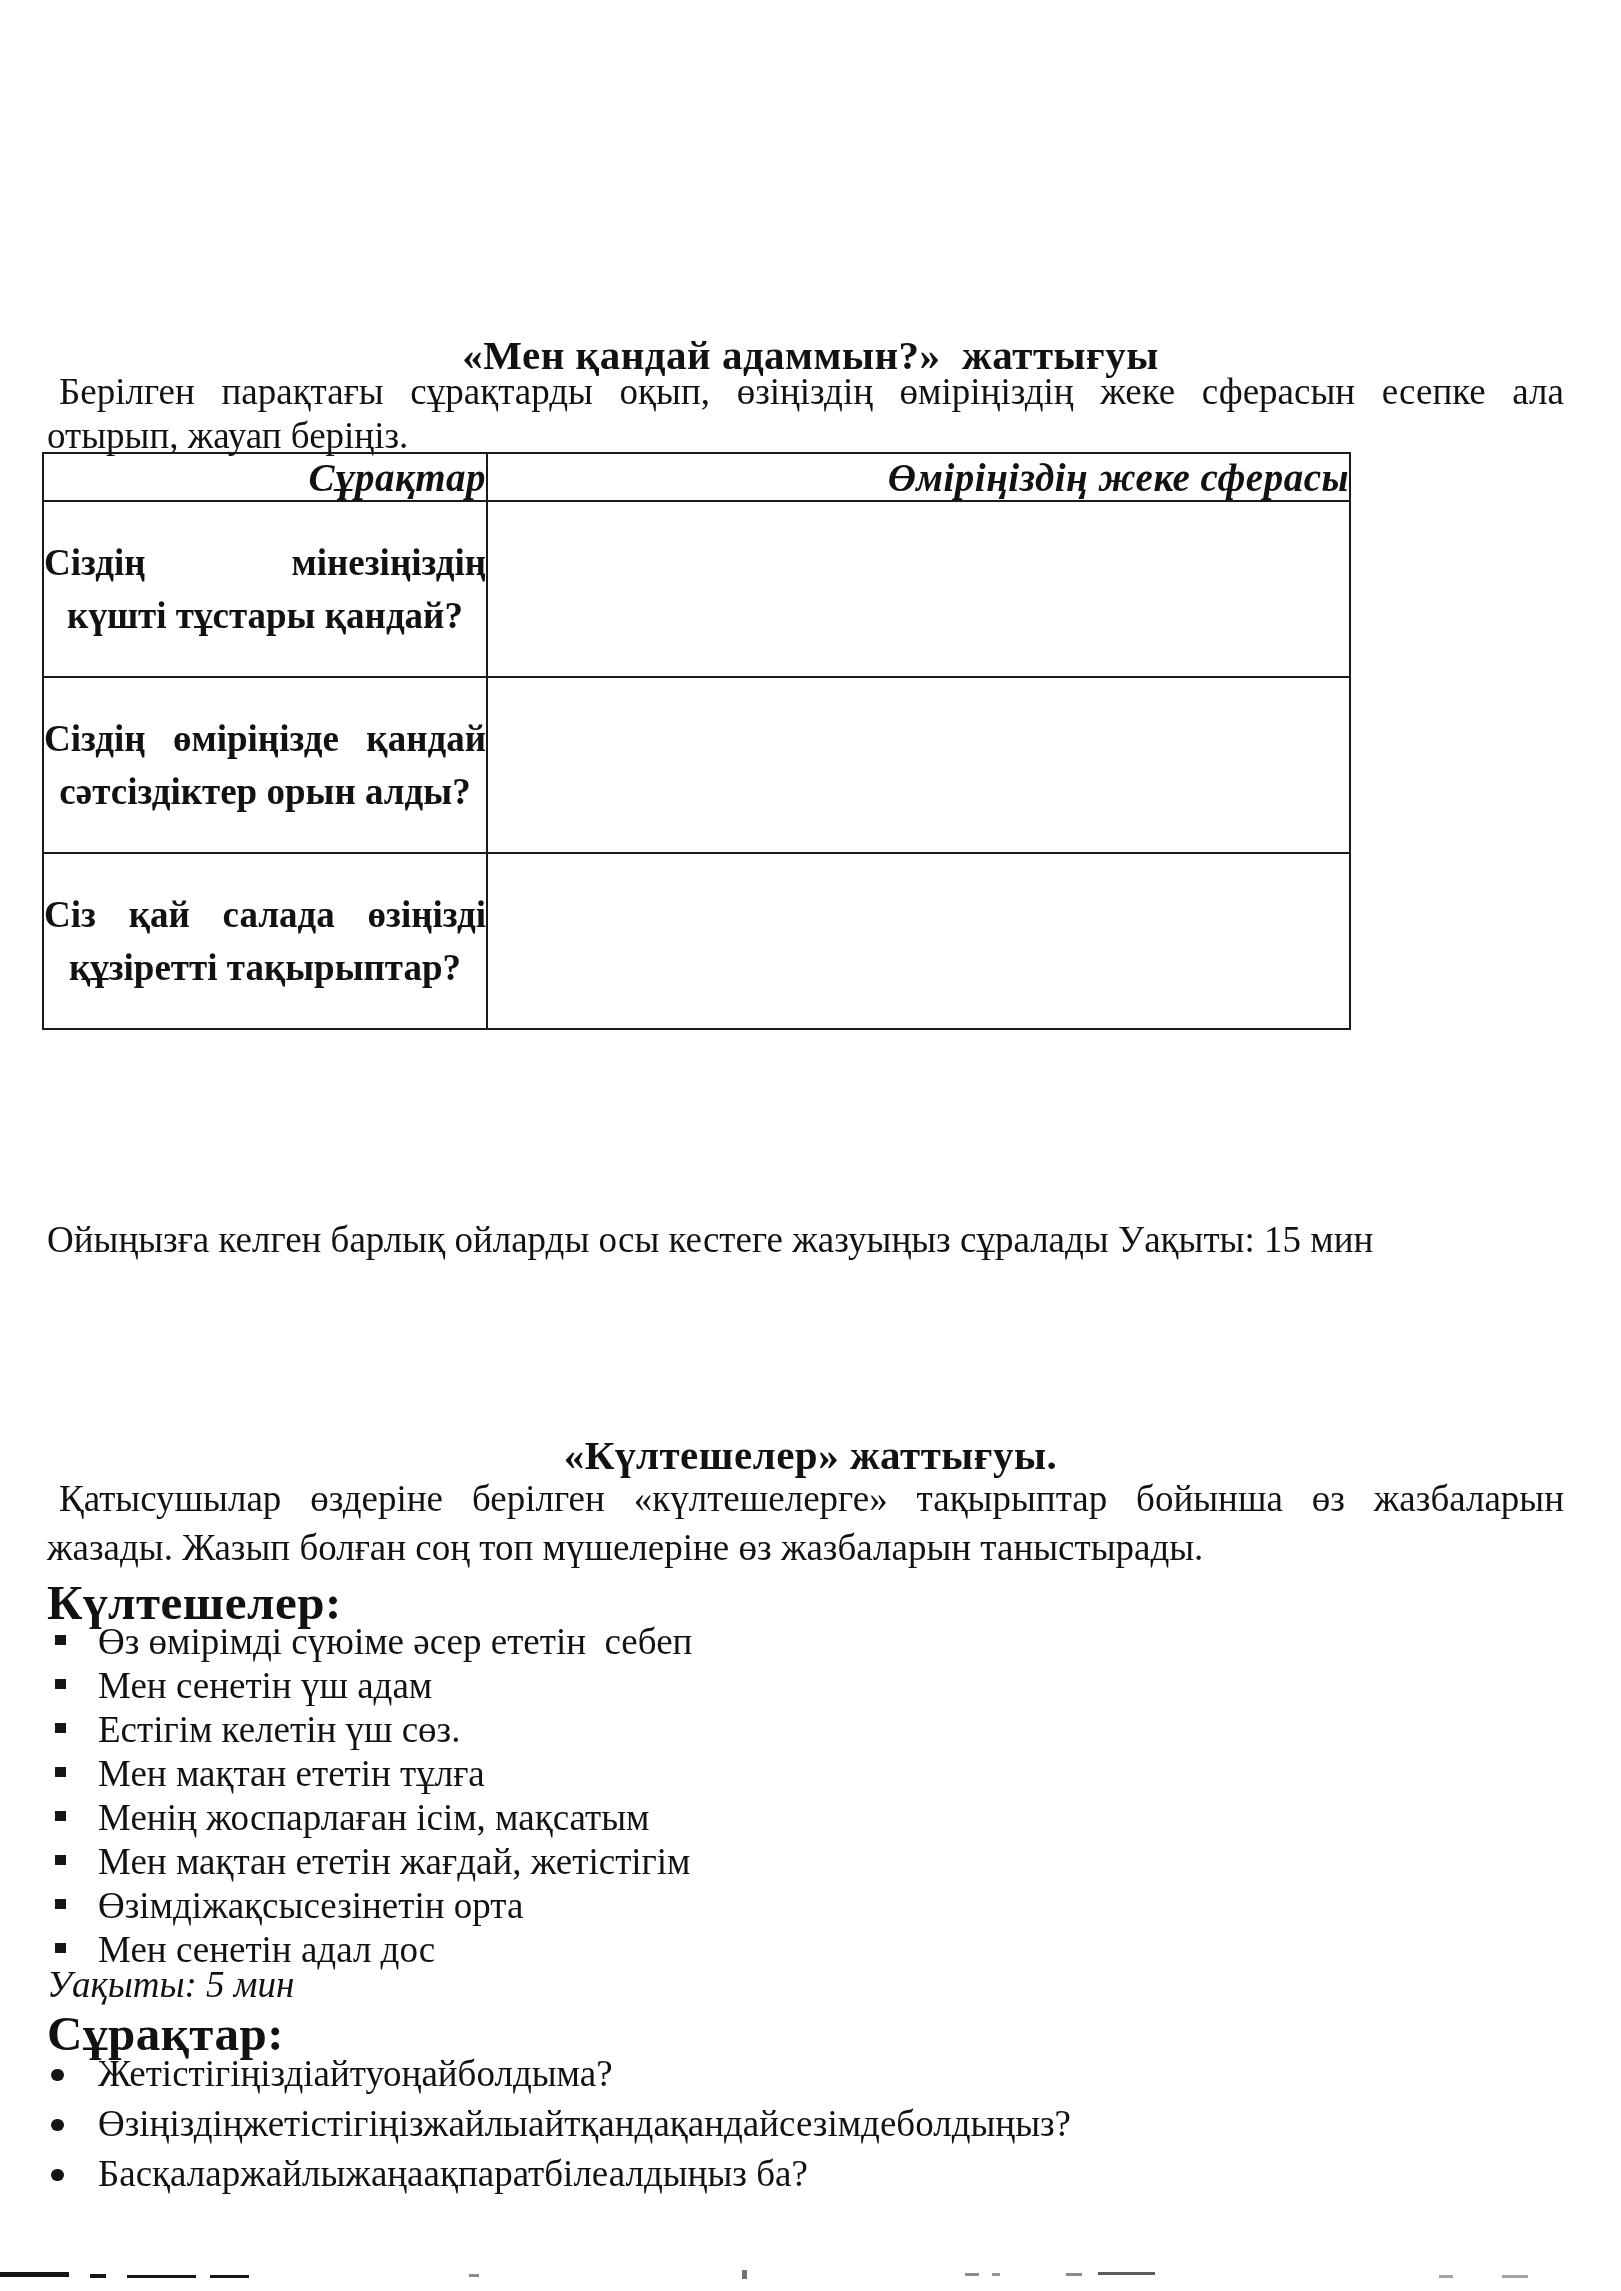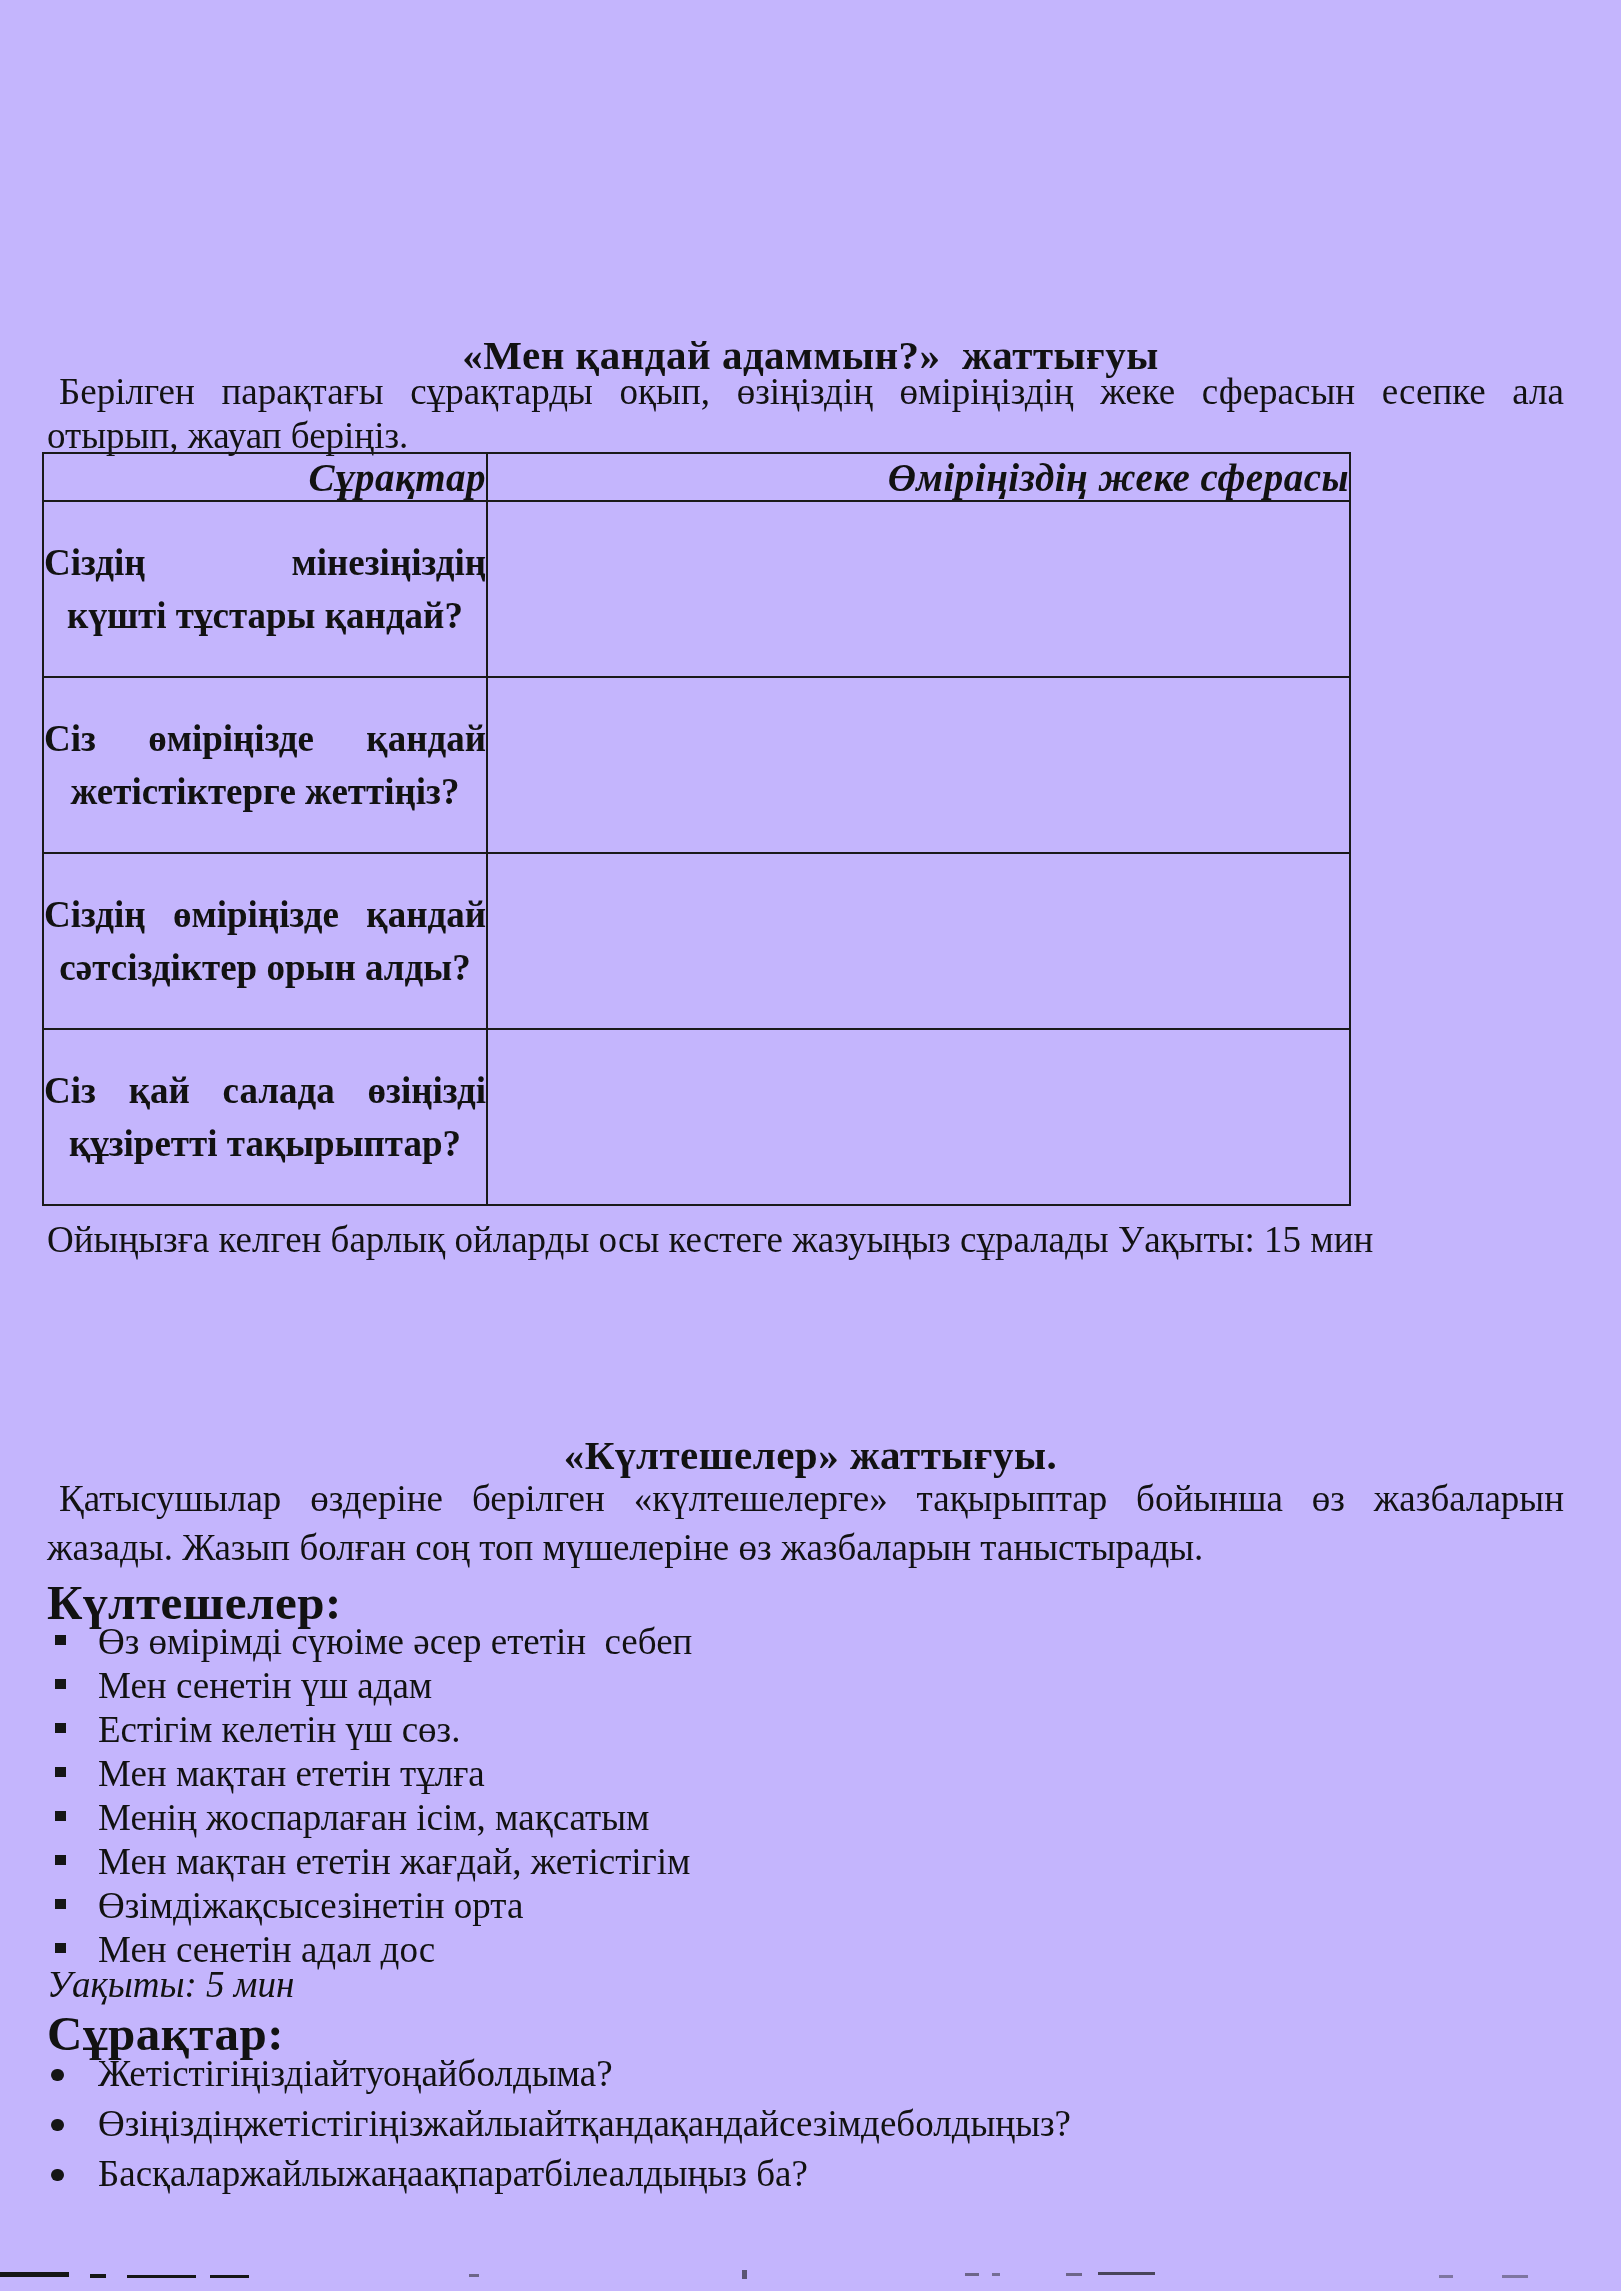--- a/index.html
+++ b/index.html
@@ -3,21 +3,21 @@
 <meta charset="utf-8">
 <style>
   html, body {
     margin: 0; padding: 0;
     background: #e8e8e8;
   }
   .page {
     position: relative;
     width: 1621px;
     height: 2292px;
-    background: #c4b5fd;
+    background: #ffffff;
     margin: 0 auto;
     font-family: "Liberation Serif", "DejaVu Serif", serif;
     color: #121212;
     overflow: hidden;
   }
   
   .abs { position: absolute; }
   .title {
     left: 0; width: 1621px;
     text-align: center;
@@ -130,27 +130,20 @@
       <tr>
         <th style="width:442px;">Сұрақтар</th>
         <th>Өміріңіздің жеке сферасы</th>
       </tr>
     </thead>
     <tbody>
         <tr>
           <td class="q-cell">
             <div class="line fill">Сіздің мінезіңіздің</div>
             <div class="line">күшті тұстары қандай?</div>
-          </td>
-          <td class="a-cell"></td>
-        </tr>
-        <tr>
-          <td class="q-cell">
-            <div class="line fill">Сіз өміріңізде қандай</div>
-            <div class="line">жетістіктерге жеттіңіз?</div>
           </td>
           <td class="a-cell"></td>
         </tr>
         <tr>
           <td class="q-cell">
             <div class="line fill">Сіздің өміріңізде қандай</div>
             <div class="line">сәтсіздіктер орын алды?</div>
           </td>
           <td class="a-cell"></td>
         </tr>

